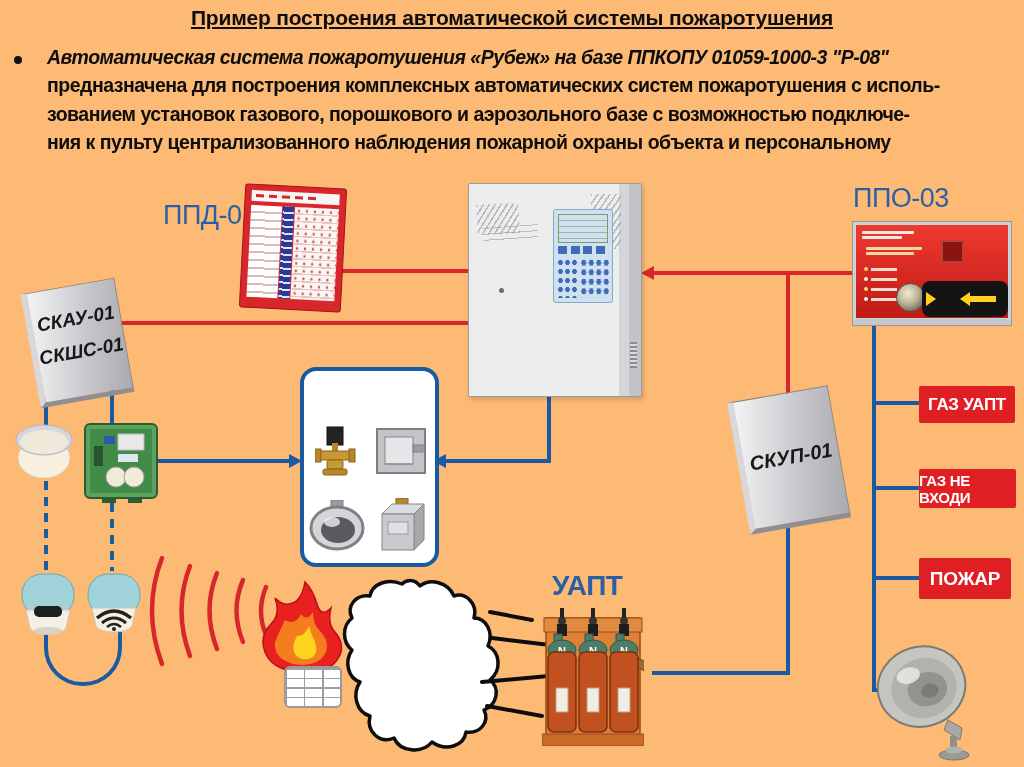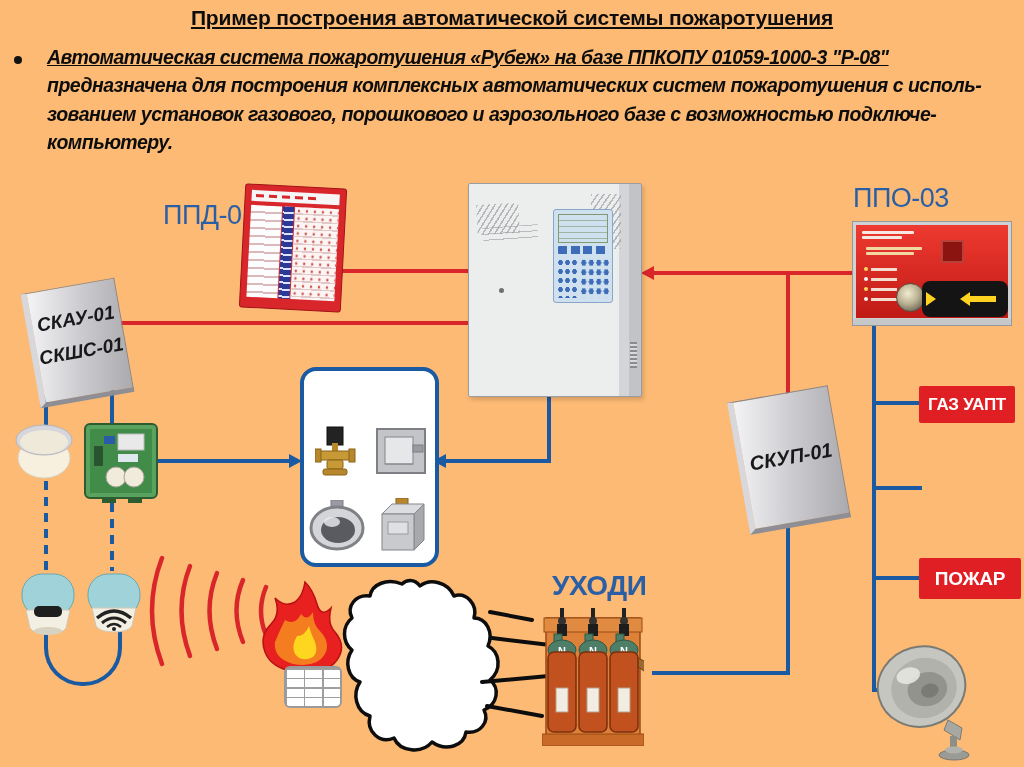--- a/index.html
+++ b/index.html
@@ -4,22 +4,22 @@
 <style>
   html,body{margin:0;padding:0;background:#ffffff;}
   #slide{position:relative;width:1024px;height:767px;background:#fdba74;overflow:hidden;
          font-family:"Liberation Sans",sans-serif;color:#0d0d0d;}
   .abs{position:absolute;}
   
   .title{position:absolute;left:0;right:0;top:6px;text-align:center;font-size:21px;font-weight:bold;
          text-decoration:underline;letter-spacing:-0.2px;}
   .para{position:absolute;left:47px;top:43px;width:950px;font-size:19.5px;font-weight:bold;
         line-height:28.4px;letter-spacing:-0.5px;}
-  .para .lead{font-style:italic;text-decoration:underline;white-space:nowrap;}
-  .para div{white-space:nowrap;font-style:italic;}
+  .para .lead{font-style:italic;white-space:nowrap;}
+  .para div{white-space:nowrap;}
   .bullet-dot{position:absolute;left:14px;top:56px;width:8px;height:8px;border-radius:50%;background:#111;}
   
   .lr{position:absolute;background:#d8262b;}
   .lb{position:absolute;background:#1a5aa3;}
   .dash{position:absolute;width:4px;background:repeating-linear-gradient(180deg,#1a5aa3 0 9px,transparent 9px 16px);}
   .arr{position:absolute;width:0;height:0;}
   .arr-left-r{border-top:7px solid transparent;border-bottom:7px solid transparent;border-right:13px solid #d8262b;}
   .arr-left-b{border-top:7px solid transparent;border-bottom:7px solid transparent;border-right:13px solid #1a5aa3;}
   .arr-right-b{border-top:7px solid transparent;border-bottom:7px solid transparent;border-left:13px solid #1a5aa3;}
   .ucurve{position:absolute;left:44px;top:626px;width:70px;height:56px;border:4px solid #1a5aa3;border-top:none;
@@ -96,21 +96,21 @@
 <body>
 
 <div id="slide">
 
   <div class="title">Пример построения автоматической системы пожаротушения</div>
   <div class="bullet-dot"></div>
   <div class="para">
     <div class="lead">Автоматическая система пожаротушения «Рубеж» на базе ППКОПУ 01059-1000-3 "Р-08"</div>
     <div>предназначена для построения комплексных автоматических систем пожаротушения с исполь-</div>
     <div>зованием установок газового, порошкового и аэрозольного базе с возможностью подключе-</div>
-    <div>компьютеру.</div>
+    <div>ния к пульту централизованного наблюдения пожарной охраны объекта и персональному</div>
   </div>
 
   <div class="lr" style="left:338px;top:269px;width:132px;height:4px;"></div>
   <div class="lr" style="left:114px;top:321px;width:356px;height:4px;"></div>
   <div class="arr arr-left-r" style="left:641px;top:266px;"></div>
   <div class="lr" style="left:653px;top:271px;width:202px;height:4px;"></div>
   <div class="lr" style="left:786px;top:273px;width:4px;height:126px;"></div>
 
   <div class="lb" style="left:44px;top:396px;width:4px;height:32px;"></div>
   <div class="lb" style="left:110px;top:350px;width:4px;height:76px;"></div>
@@ -279,21 +279,21 @@
              C104,176 122,170 124,156 C138,158 148,146 142,134 C156,128 158,112 148,104
              C160,94 158,76 146,70 C152,56 144,42 132,42 C136,28 124,16 112,20 C106,6 88,2 78,10 C72,2 64,4 60,8 Z" fill="#ffffff" stroke="#0d0d0d" stroke-width="3.5" stroke-linejoin="round"></path>
     <g stroke="#0d0d0d" stroke-width="4" stroke-linecap="round">
       <line x1="148" y1="36" x2="190" y2="44"></line>
       <line x1="150" y1="62" x2="250" y2="74"></line>
       <line x1="140" y1="106" x2="250" y2="96"></line>
       <line x1="145" y1="130" x2="200" y2="140"></line>
     </g>
   </svg>
 
-  <div class="blabel" style="left:552px;top:570px;font-size:28px;font-weight:bold;">УХОДИ</div>
+  <div class="blabel" style="left:552px;top:570px;font-size:28px;font-weight:bold;">УАПТ</div>
   <svg class="abs" style="left:542px;top:608px;" width="102" height="138" viewBox="0 0 102 138">
     <rect x="4" y="10" width="94" height="118" fill="#dd8038" stroke="#9a4a14" stroke-width="1.5"></rect>
     <rect x="2" y="10" width="98" height="14" fill="#e08a42" stroke="#9a4a14"></rect>
     <rect x="0" y="126" width="102" height="12" fill="#c96a28" stroke="#9a4a14"></rect>
     <path d="M96,50 L104,54 L102,63 L95,58 Z" fill="#9a6a30" stroke="#6a4418"></path>
     <g>
       <rect x="18" y="0" width="4" height="12" fill="#222"></rect>
         <circle cx="20" cy="13" r="4" fill="#333"></circle>
       <rect x="49" y="0" width="4" height="12" fill="#222"></rect>
         <circle cx="51" cy="13" r="4" fill="#333"></circle>
@@ -322,21 +322,22 @@
       <rect x="6" y="44" width="28" height="80" rx="6" fill="#c1511f" stroke="#7c2e0c" stroke-width="1.5"></rect>
       <rect x="37" y="44" width="28" height="80" rx="6" fill="#c1511f" stroke="#7c2e0c" stroke-width="1.5"></rect>
       <rect x="68" y="44" width="28" height="80" rx="6" fill="#c1511f" stroke="#7c2e0c" stroke-width="1.5"></rect>
       <rect x="14" y="80" width="12" height="24" fill="#f2ede2" stroke="#b99f8a"></rect>
       <rect x="45" y="80" width="12" height="24" fill="#f2ede2" stroke="#b99f8a"></rect>
       <rect x="76" y="80" width="12" height="24" fill="#f2ede2" stroke="#b99f8a"></rect>
     </g>
   </svg>
 
   <div class="sign" style="left:919px;top:386px;width:96px;height:37px;font-size:17px;">ГАЗ УАПТ</div>
-  <div class="sign" style="left:919px;top:558px;width:102px;height:41px;font-size:19px;">ПОЖАР</div>
+  <div class="sign" style="left:919px;top:469px;width:97px;height:39px;font-size:15px;">ГАЗ НЕ ВХОДИ</div>
+  <div class="sign" style="left:919px;top:558px;width:92px;height:41px;font-size:19px;">ПОЖАР</div>
 
   <svg class="abs" style="left:874px;top:628px;" width="112" height="135" viewBox="0 0 112 135">
     <g transform="rotate(-15 50 60)">
       <ellipse cx="48" cy="58" rx="44" ry="40" fill="#c6c6c0" stroke="#7b7b75" stroke-width="2"></ellipse>
       <ellipse cx="50" cy="60" rx="33" ry="30" fill="#b2b2ac"></ellipse>
       <ellipse cx="53" cy="62" rx="20" ry="17" fill="#93938d"></ellipse>
       <ellipse cx="55" cy="64" rx="9" ry="7" fill="#7b7b75"></ellipse>
       <ellipse cx="38" cy="44" rx="12" ry="8" fill="#e6e6e0" opacity="0.9"></ellipse>
     </g>
     <path d="M74,92 L88,100 L86,112 L70,102 Z" fill="#a8a8a2" stroke="#7b7b75"></path>

